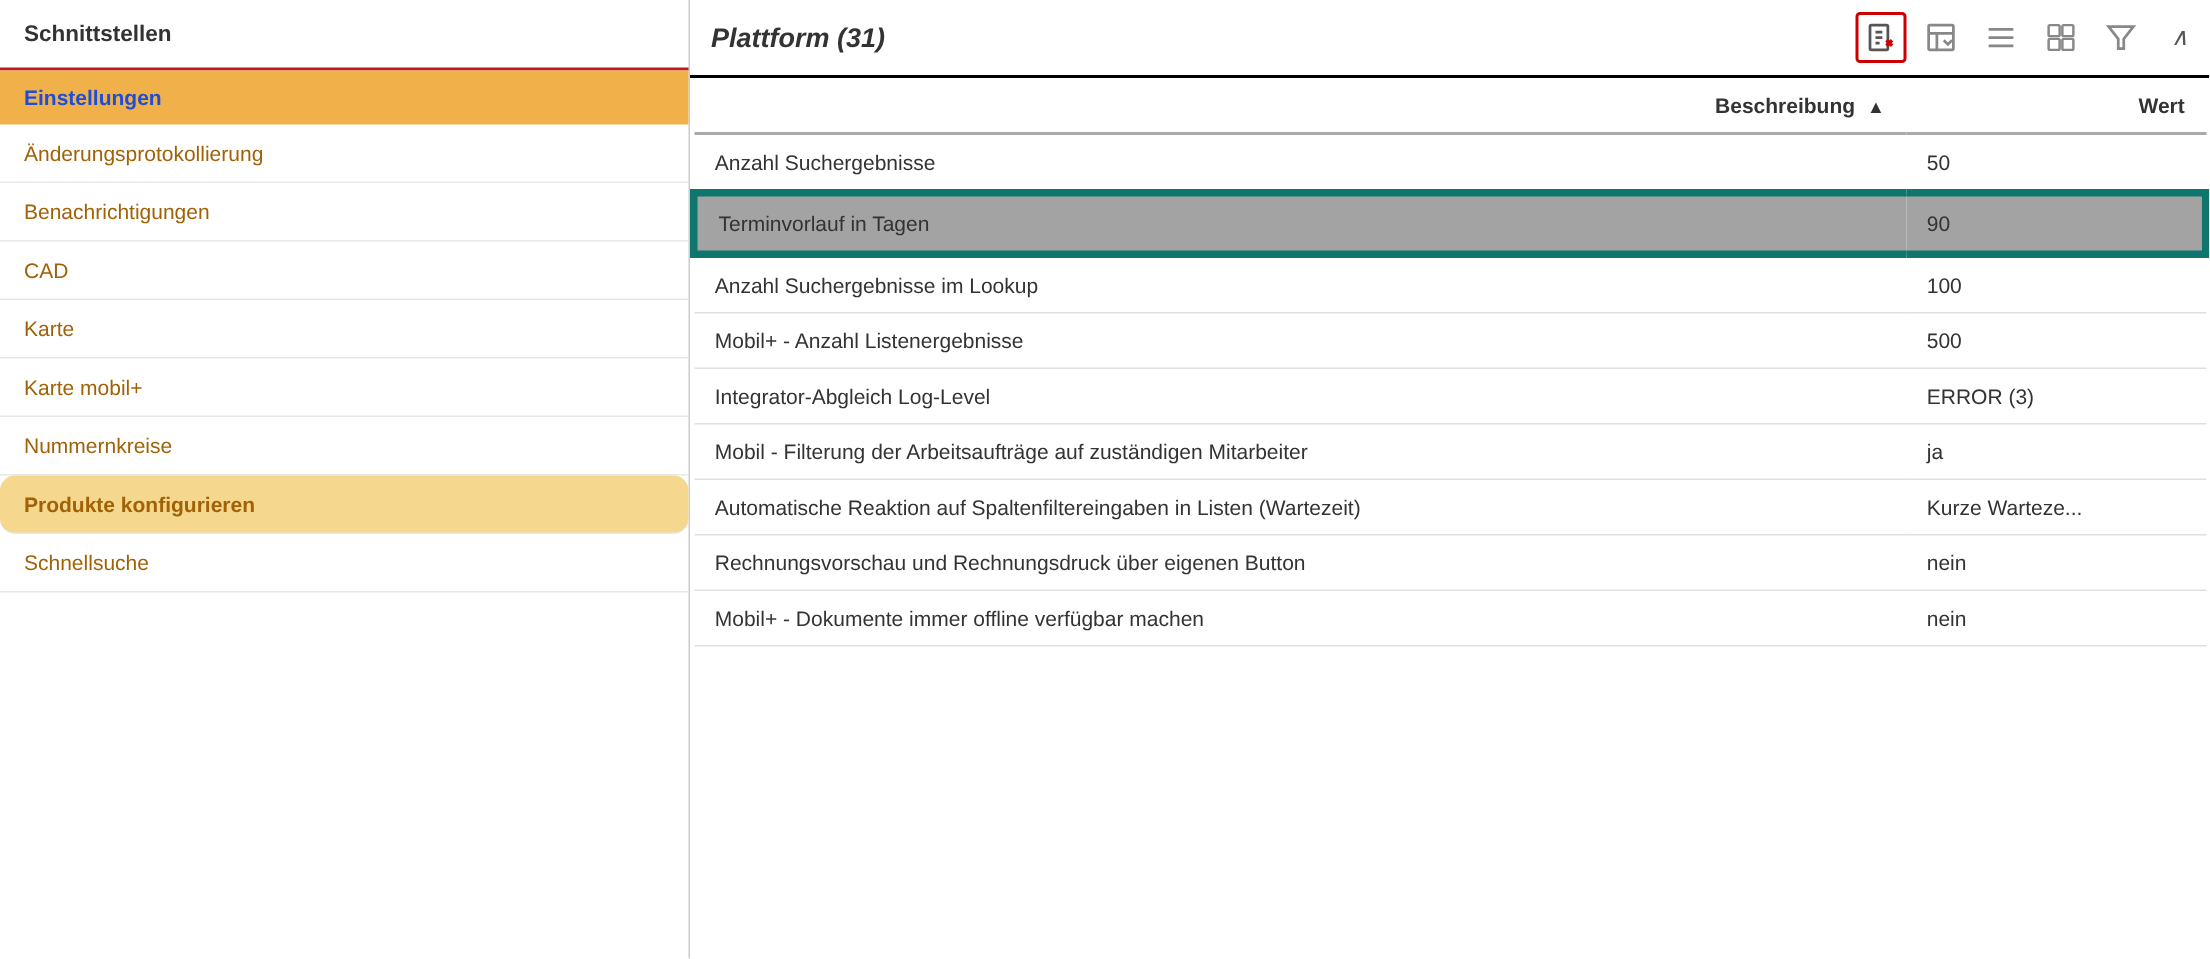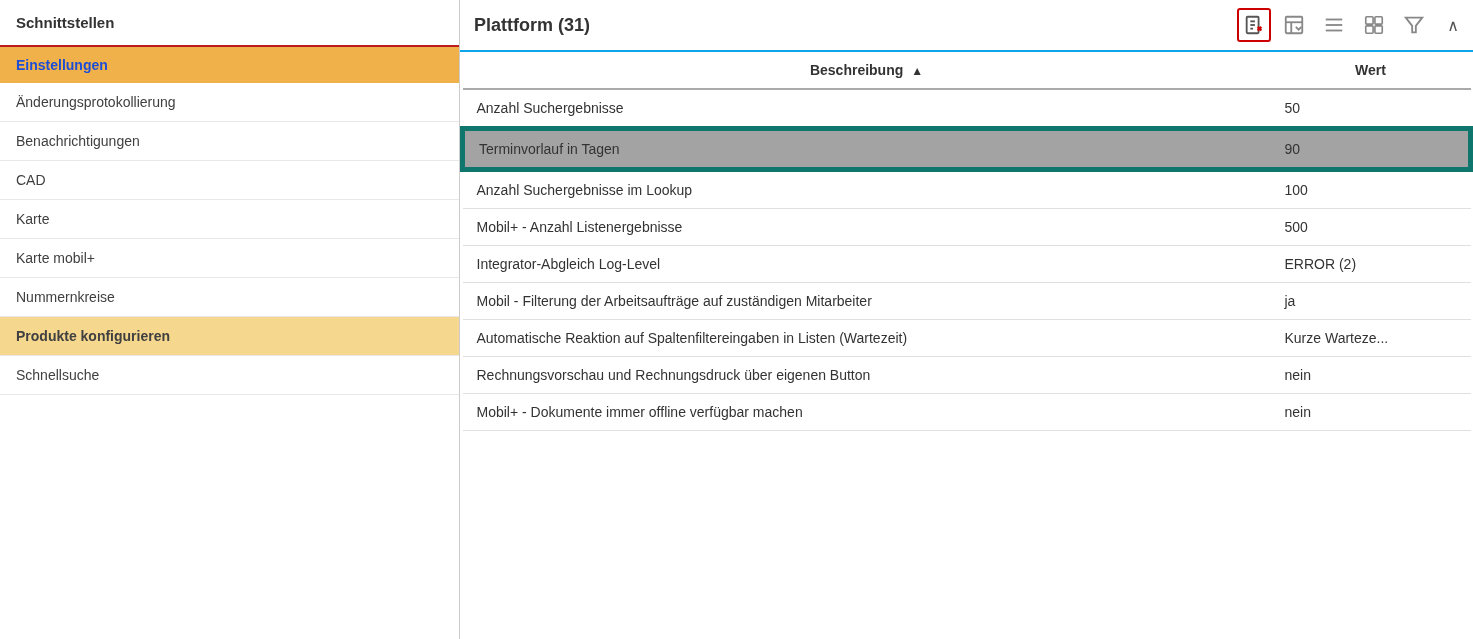--- a/index.html
+++ b/index.html
@@ -25,42 +25,44 @@
       background: #f0b04a;
       padding: 10px 16px;
       font-weight: bold;
       font-size: 14px;
       color: #1d4ed8;
     }
     .sidebar-item {
       padding: 11px 16px;
       border-bottom: 1px solid #e8e8e8;
       cursor: pointer;
-      color: #404040;
+      color: #a16207;
     }
     .sidebar-item.active {
       background: #f5d78e;
       font-weight: bold;
+      border-radius: 10px;
     }
 
     
     .main {
       flex: 1;
       display: flex;
       flex-direction: column;
       overflow: hidden;
     }
 
     
     .top-bar {
       display: flex;
       align-items: center;
       padding: 8px 14px;
-      border-bottom: 2px solid #0ea5e9;
+      border-bottom: 2px solid #000000;
       gap: 8px;
+      font-style: italic;
     }
     .top-bar-title {
       font-size: 18px;
       font-weight: bold;
       margin-right: auto;
     }
     .toolbar-icons {
       display: flex;
       align-items: center;
       gap: 6px;
@@ -96,28 +98,28 @@
     }
     table {
       width: 100%;
       border-collapse: collapse;
     }
     thead tr {
       border-bottom: 2px solid #aaa;
     }
     thead th {
       padding: 10px 14px;
-      text-align: center;
+      text-align: right;
       font-weight: bold;
       font-size: 14px;
       background: #fff;
     }
     thead th.col-wert {
       width: 200px;
-      text-align: center;
+      text-align: right;
     }
     tbody tr {
       border-bottom: 1px solid #e0e0e0;
     }
     tbody tr.highlighted {
       background: #a3a3a3;
       border: 5px solid #0f766e;
     }
     tbody td {
       padding: 10px 14px;
@@ -237,21 +239,21 @@
           <tr>
             <td>Anzahl Suchergebnisse im Lookup</td>
             <td class="col-wert">100</td>
           </tr>
           <tr>
             <td>Mobil+ - Anzahl Listenergebnisse</td>
             <td class="col-wert">500</td>
           </tr>
           <tr>
             <td>Integrator-Abgleich Log-Level</td>
-            <td class="col-wert">ERROR (2)</td>
+            <td class="col-wert">ERROR (3)</td>
           </tr>
           <tr>
             <td>Mobil - Filterung der Arbeitsaufträge auf zuständigen Mitarbeiter</td>
             <td class="col-wert">ja</td>
           </tr>
           <tr>
             <td>Automatische Reaktion auf Spaltenfiltereingaben in Listen (Wartezeit)</td>
             <td class="col-wert">Kurze Warteze...</td>
           </tr>
           <tr>

